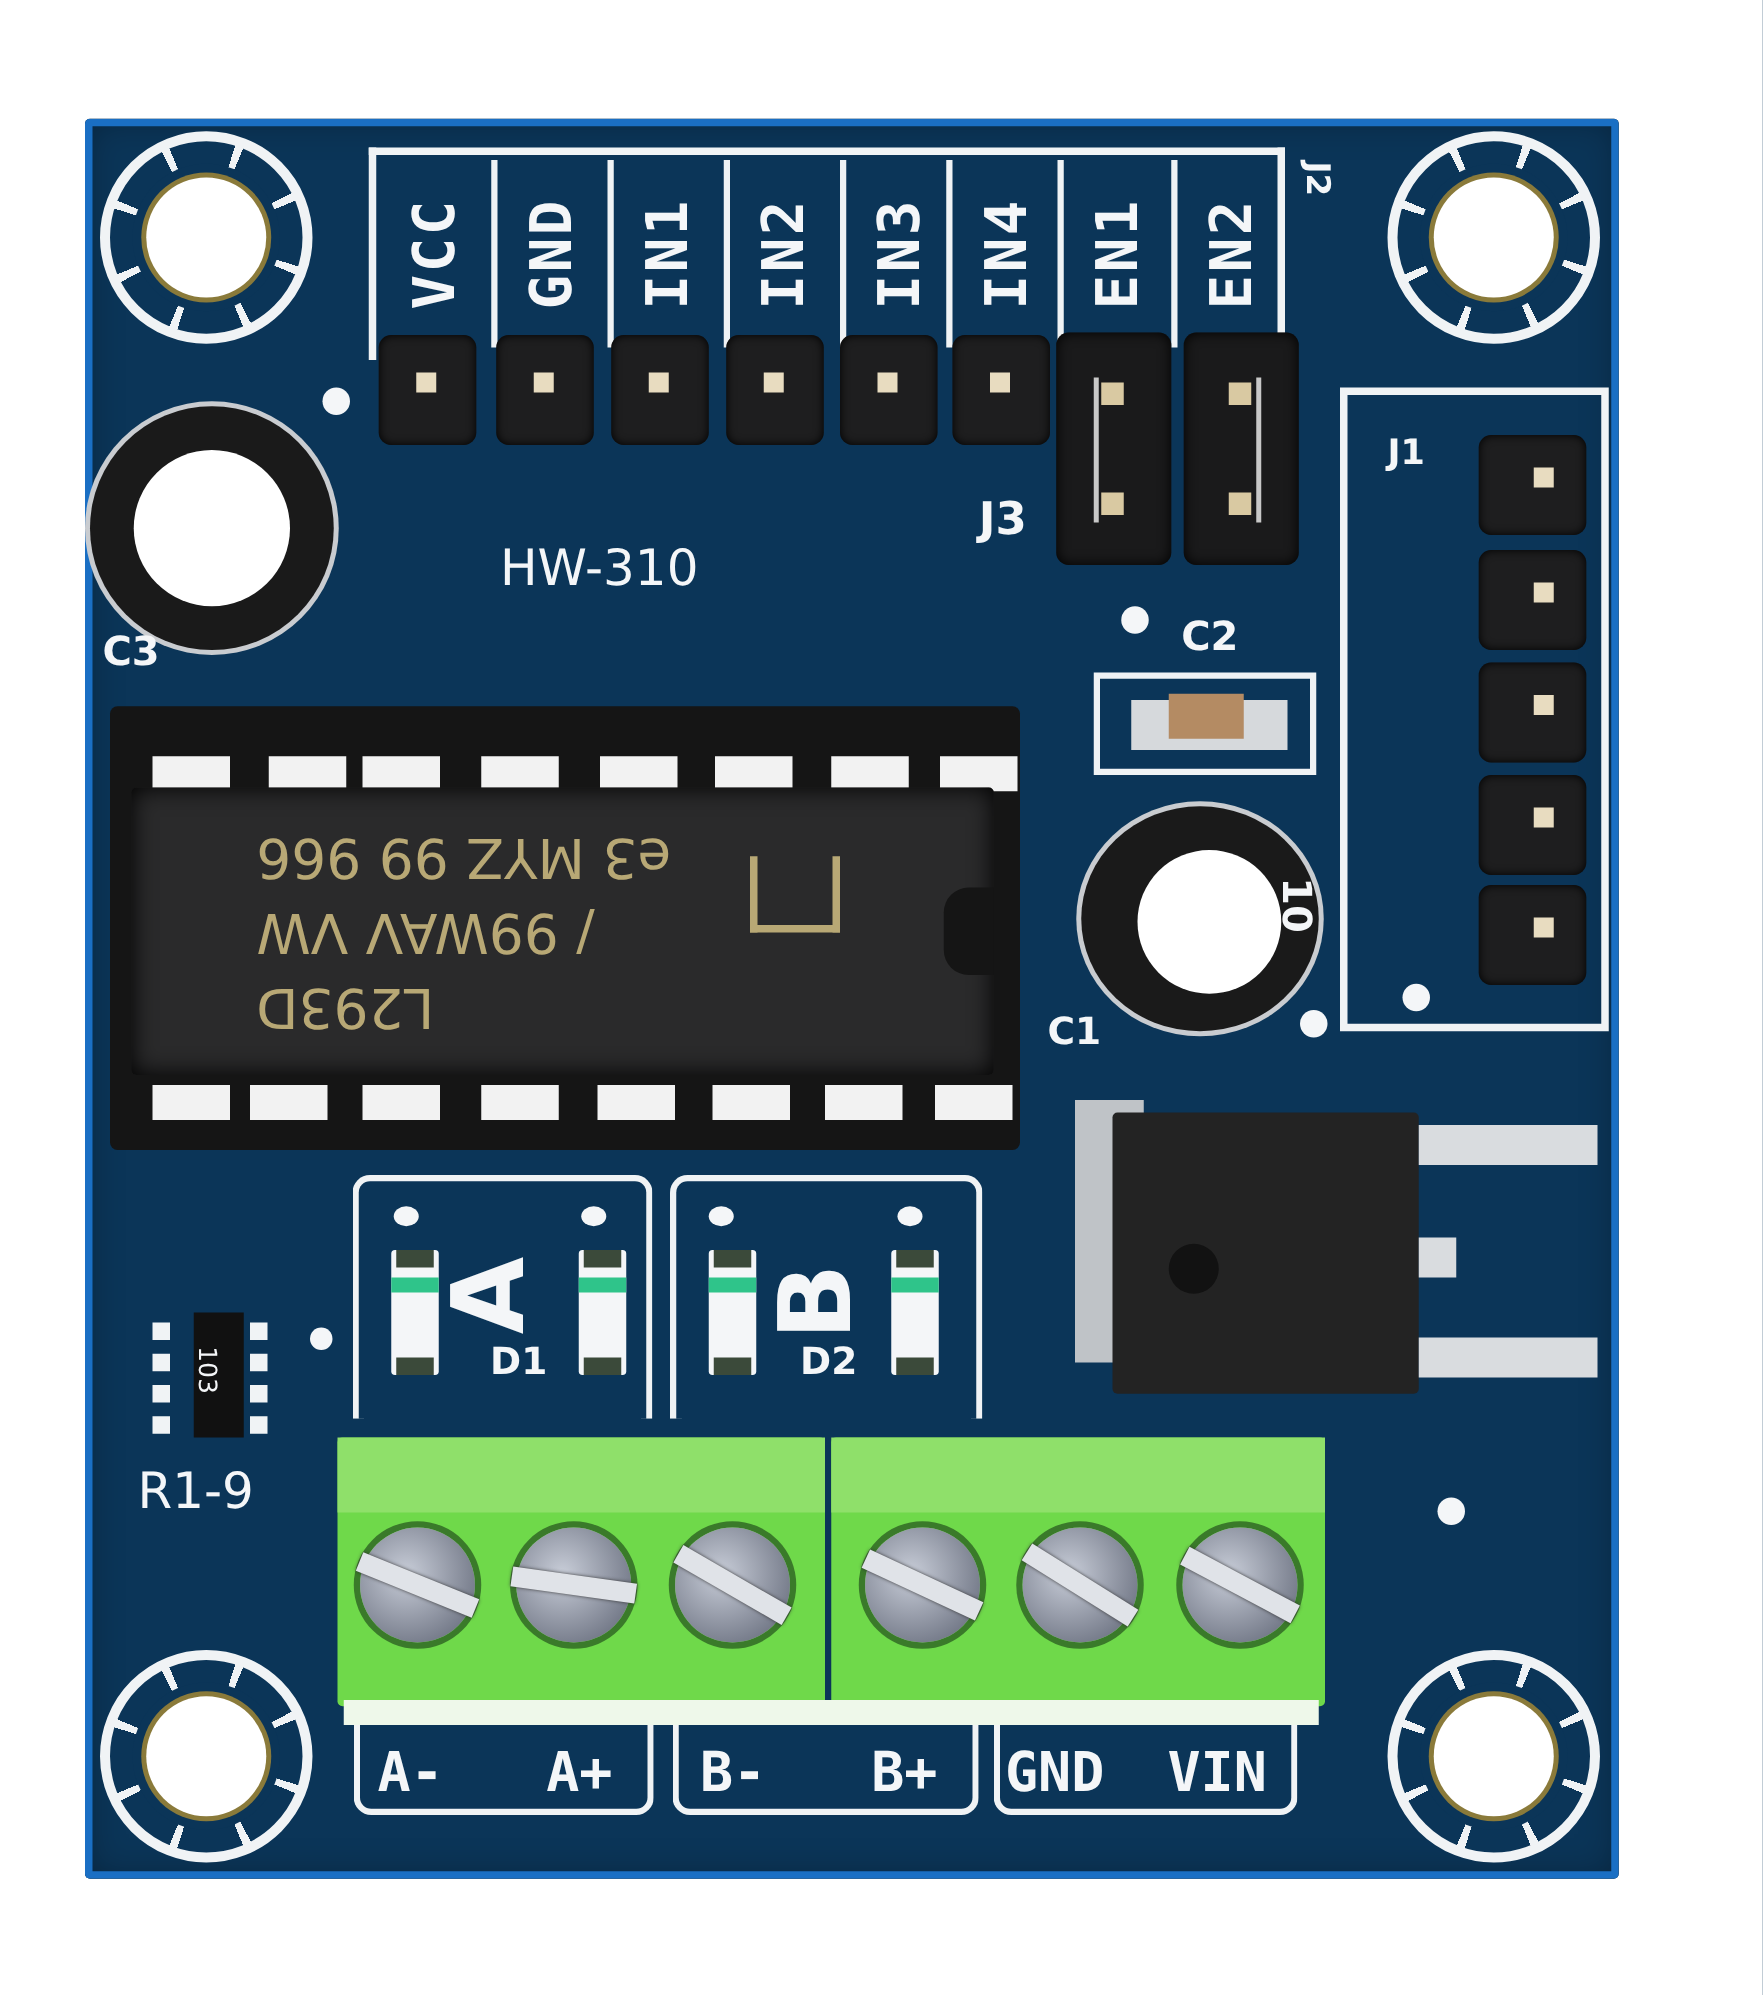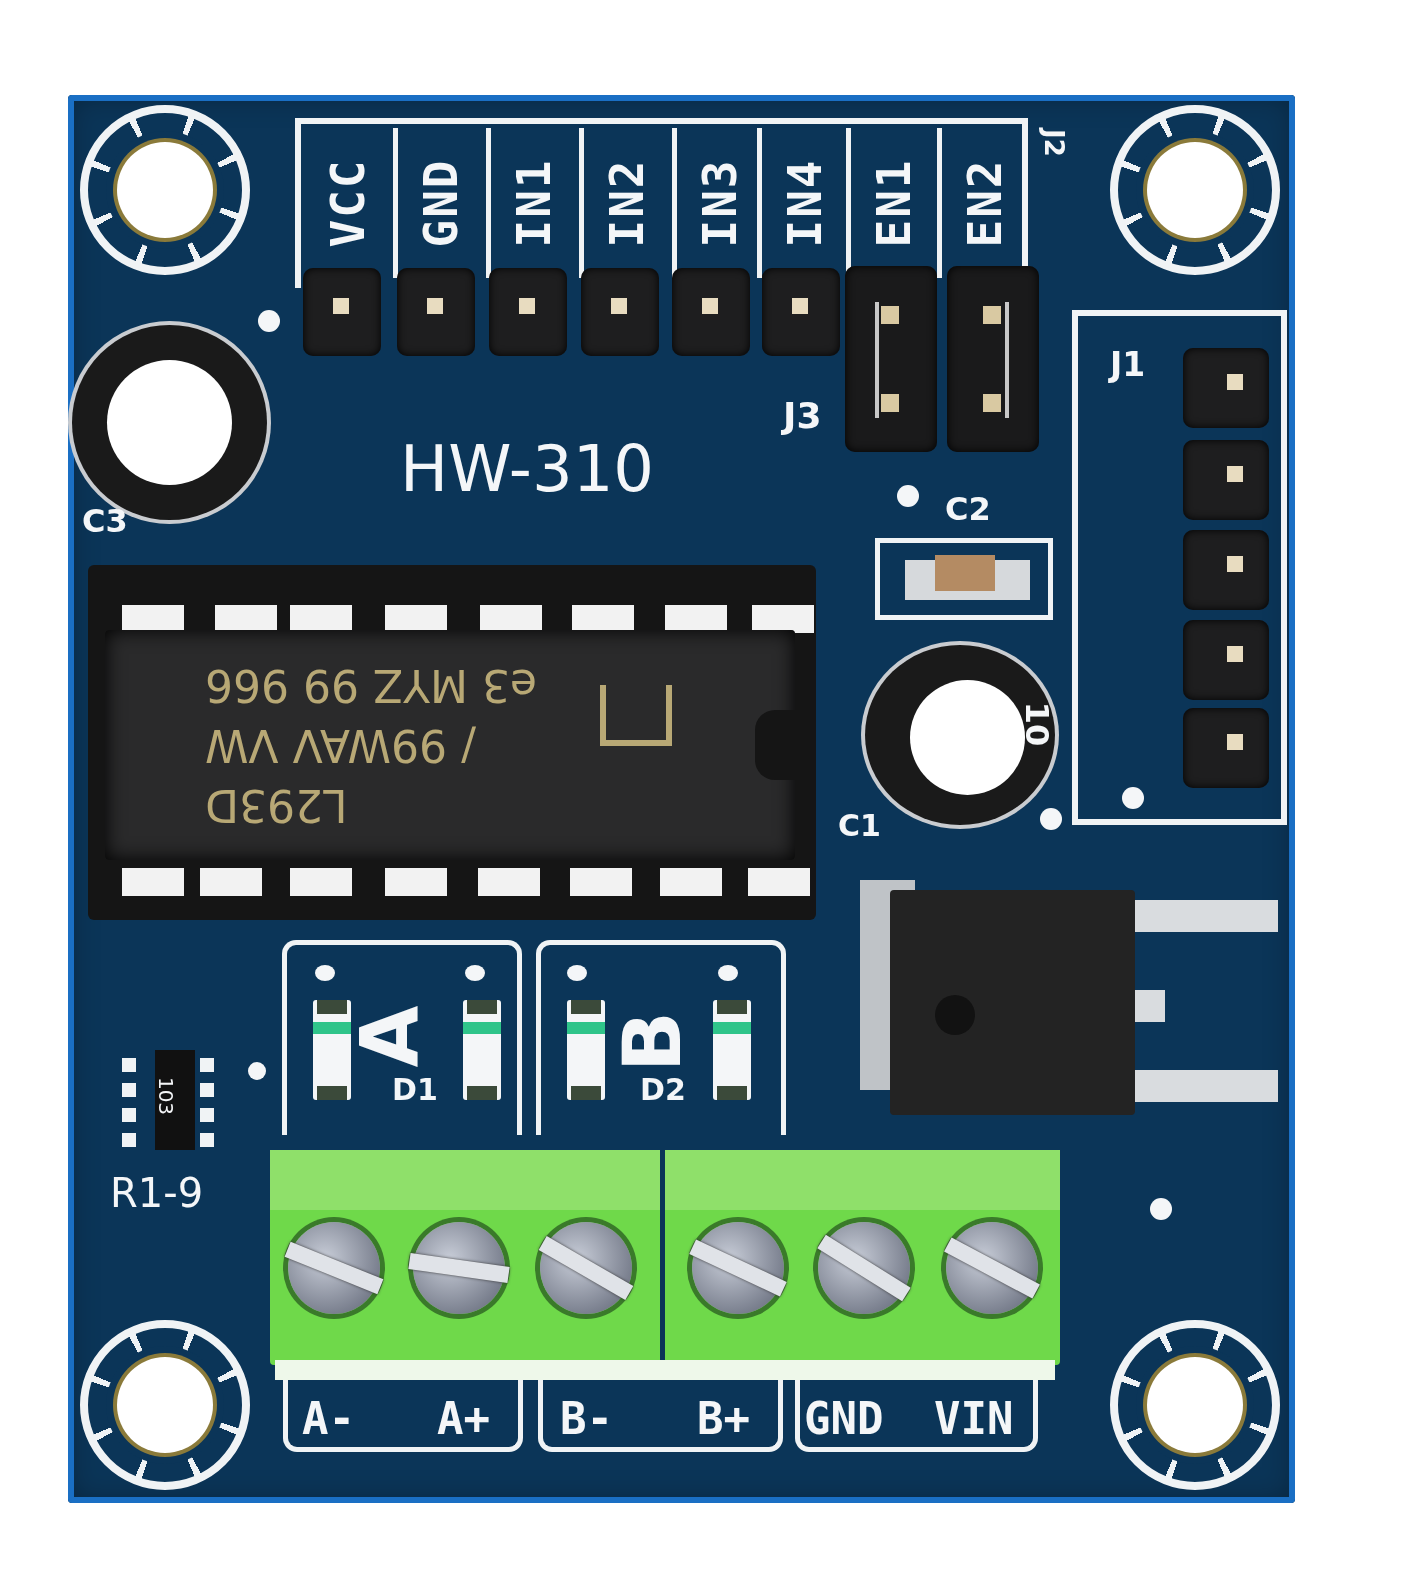--- a/index.html
+++ b/index.html
@@ -137,21 +137,21 @@
   </div>
 <div class="abs silk" style="left:783px;top:395px;font-size:36px">J3</div>
 
 <div class="abs hole-s" style="left:258px;top:310px"></div>
 
 <div class="abs cap" style="left:72px;top:325px;width:195px;height:195px">
   <div class="top" style="left:35px;top:35px;width:125px;height:125px"></div>
 </div>
 <div class="abs silk" style="left:82px;top:502px;font-size:32px">C3</div>
 
-<div class="abs silk" style="left:400px;top:432px;font-size:64px;font-weight:normal">HW-310</div>
+<div class="abs silk" style="left:400px;top:432px;font-size:40px;font-weight:normal">HW-310</div>
 
 <div class="abs ic"></div>
 <div class="abs leg" style="left:122px;top:605px"></div>
 <div class="abs leg" style="left:215px;top:605px"></div>
 <div class="abs leg" style="left:290px;top:605px"></div>
 <div class="abs leg" style="left:385px;top:605px"></div>
 <div class="abs leg" style="left:480px;top:605px"></div>
 <div class="abs leg" style="left:572px;top:605px"></div>
 <div class="abs leg" style="left:665px;top:605px"></div>
 <div class="abs leg" style="left:752px;top:605px"></div>
@@ -178,21 +178,21 @@
 <div class="abs smd"></div>
 
 <div class="abs cap" style="left:865px;top:645px;width:190px;height:180px">
   <div class="top" style="left:45px;top:35px;width:115px;height:115px"></div>
   <div class="abs silk" style="left:150px;top:60px;font-size:32px;transform:rotate(90deg)">10</div>
 </div>
 <div class="abs silk" style="left:838px;top:808px;font-size:30px">C1</div>
 <div class="abs hole-s" style="left:1040px;top:808px"></div>
 
 <div class="abs" style="left:1072px;top:310px;width:215px;height:515px;border:6px solid #f0f3f5;box-sizing:border-box"></div>
-<div class="abs silk" style="left:1110px;top:345px;font-size:33px">J1</div>
+<div class="abs silk" style="left:1110px;top:345px;font-size:28px">J1</div>
 <div class="abs pin" style="left:1183px;top:348px;width:86px;height:80px">
     <div class="sq" style="left:44px;top:26px"></div>
   </div>
 <div class="abs pin" style="left:1183px;top:440px;width:86px;height:80px">
     <div class="sq" style="left:44px;top:26px"></div>
   </div>
 <div class="abs pin" style="left:1183px;top:530px;width:86px;height:80px">
     <div class="sq" style="left:44px;top:26px"></div>
   </div>
 <div class="abs pin" style="left:1183px;top:620px;width:86px;height:80px">

